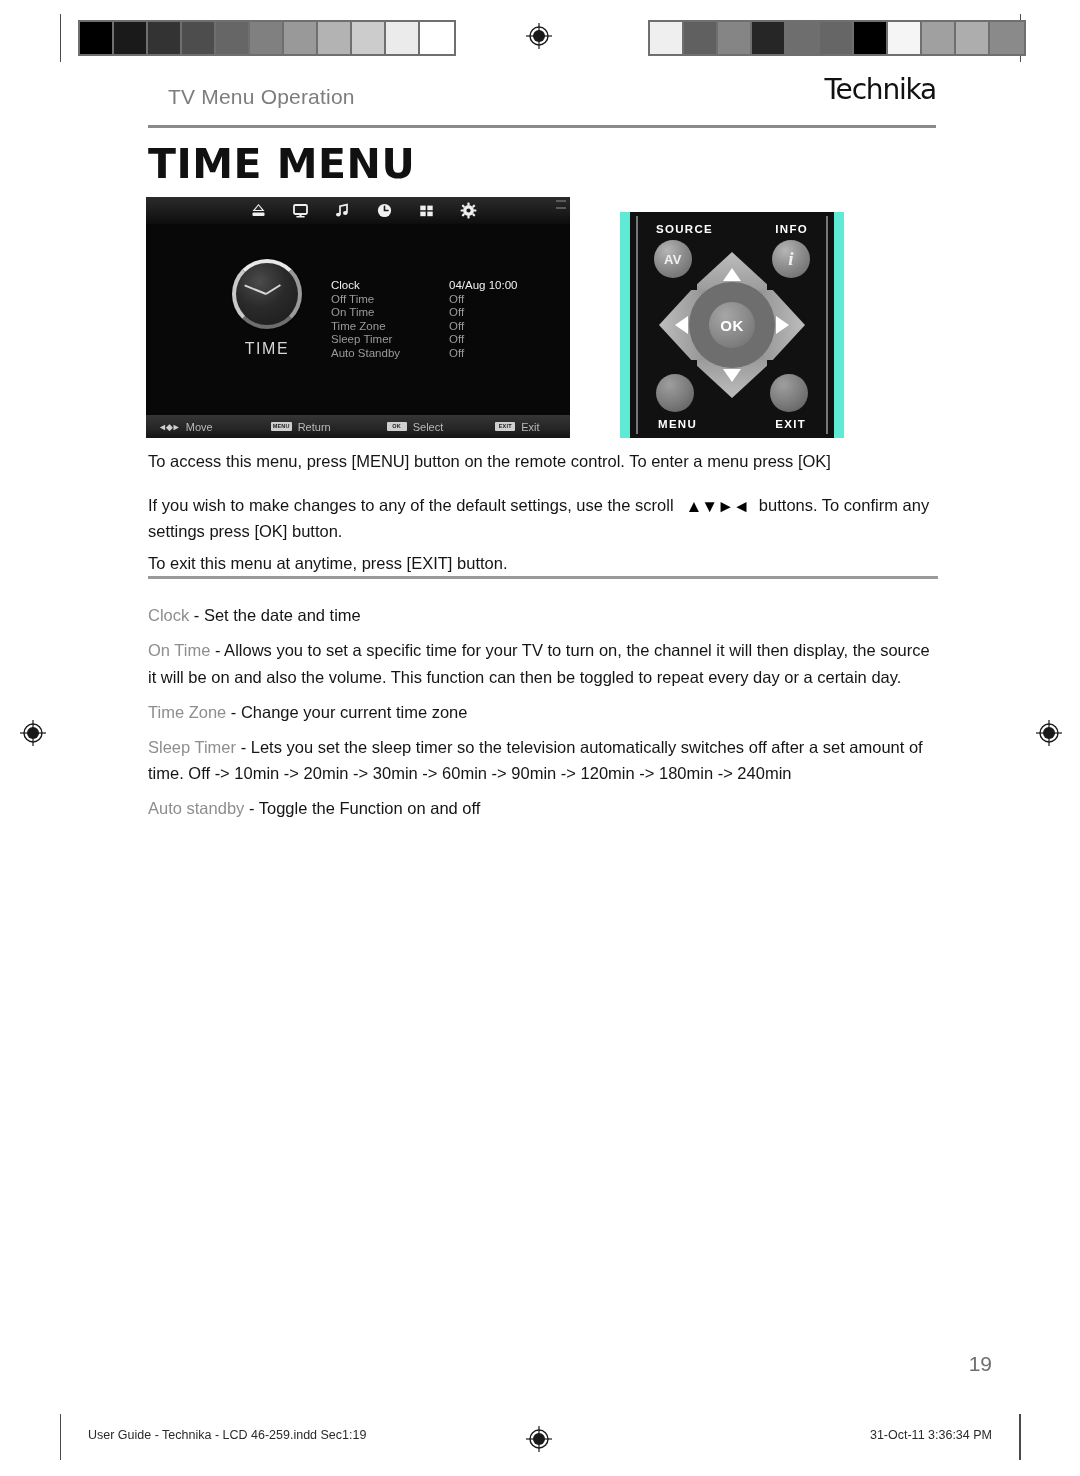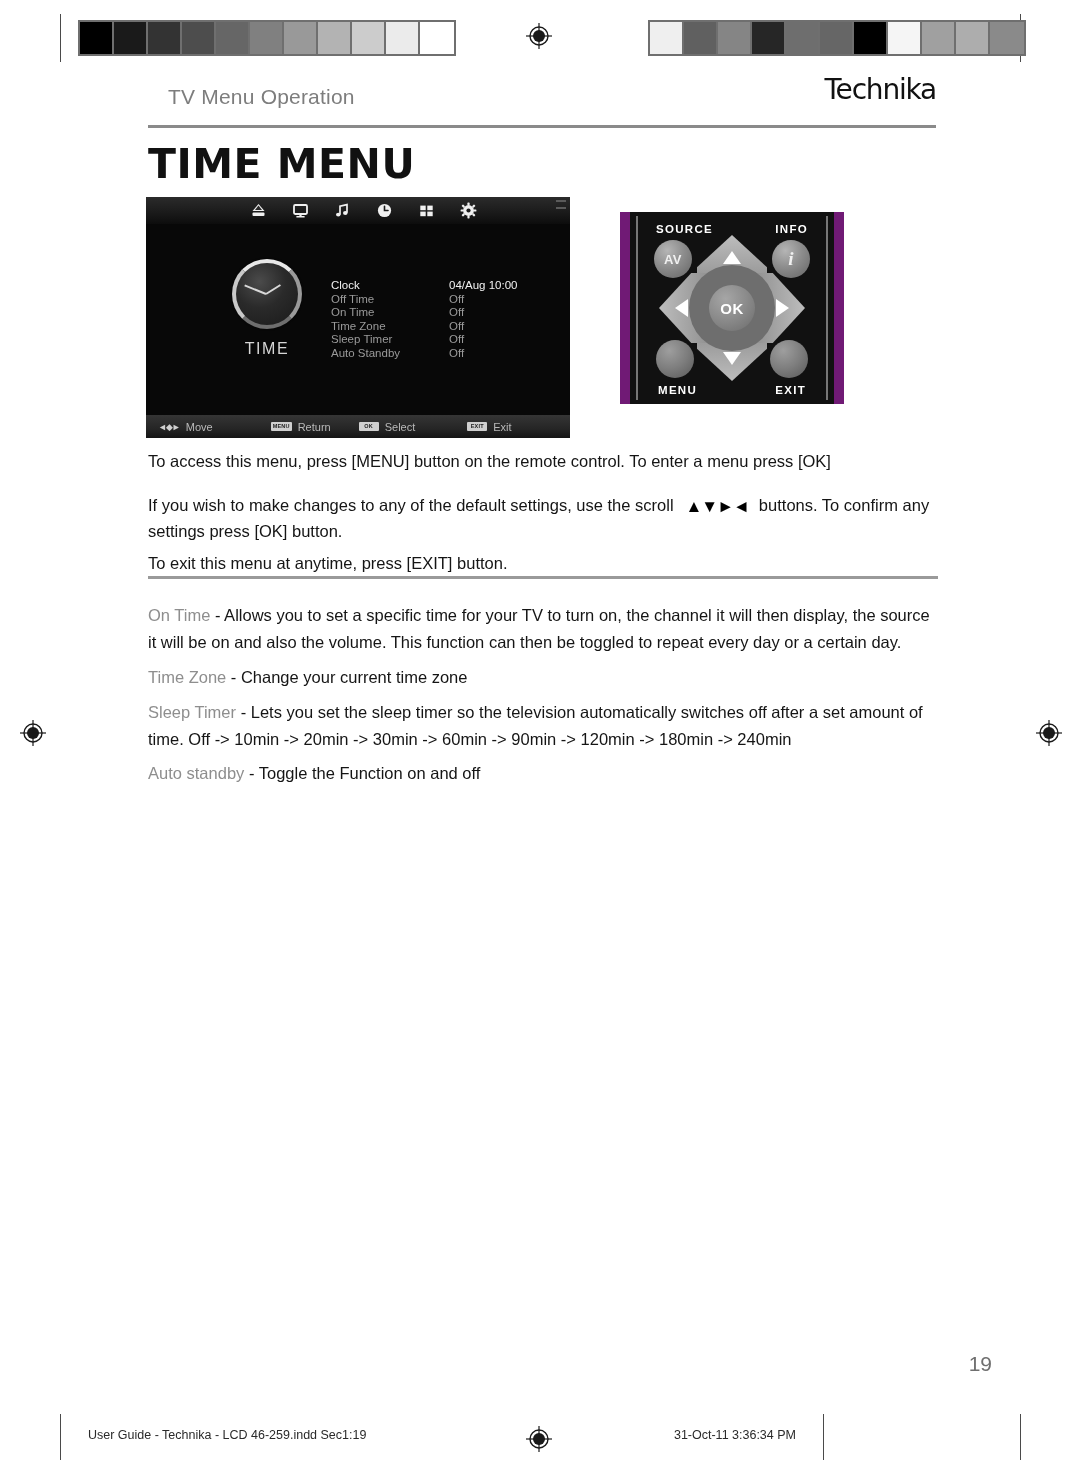--- a/index.html
+++ b/index.html
@@ -104,27 +104,27 @@
   .osd-hint .badge{
     background:#cfcfcf;color:#1b1b1b;font-size:5.5px;font-weight:bold;
     border-radius:1px;padding:1.5px 2px;margin-right:6px;letter-spacing:.2px;
     line-height:1;min-width:16px;text-align:center;
   }
   .osd-hint .navglyph{
     margin-right:6px;color:#cfcfcf;font-size:9px;letter-spacing:-1px;
   }
   #hint-move{margin-left:12px;}
   #hint-return{margin-left:58px;}
-  #hint-select{margin-left:28px;}
+  #hint-select{margin-left:56px;}
   #hint-exit{margin-left:52px;}
 
   
   #remote{
-    position:absolute;left:620px;top:212px;width:224px;height:192px;
-    background:#701a75;
+    position:absolute;left:620px;top:212px;width:224px;height:226px;
+    background:#5eead4;
   }
   #remote-inner{position:absolute;left:10px;top:0;right:10px;bottom:0;background:#111;}
   .rm-side{position:absolute;top:4px;bottom:4px;width:2px;background:#777;}
   #rm-side-l{left:6px;}
   #rm-side-r{right:6px;}
 
   .rm-label{position:absolute;color:#fff;font-size:11.5px;font-weight:bold;letter-spacing:1.3px;}
   #lbl-source{left:26px;top:11px;}
   #lbl-info{right:26px;top:11px;}
   #lbl-menu{left:28px;bottom:8px;}
@@ -196,21 +196,21 @@
   .desc-p{font-size:16.5px;color:#151515;line-height:1.63;margin:0 0 8px 0;}
   .desc-p .term{color:#8e8e8e;}
   .desc-p .dash{color:#151515;}
 
   
   #page-number{
     position:absolute;right:88px;top:1352px;
     font-size:21px;color:#6f6f6f;
   }
   #footer{
-    position:absolute;left:60px;top:1414px;width:764px;height:46px;
+    position:absolute;left:60px;top:1414px;width:960px;height:46px;
   }
   #footer-rule-l{position:absolute;left:0;top:0;width:1px;height:46px;background:#4a4a4a;}
   #footer-rule-r{position:absolute;right:0;top:0;width:1px;height:46px;background:#4a4a4a;}
   #footer-left{position:absolute;left:28px;top:14px;font-size:12.5px;color:#2a2a2a;}
   #footer-right{position:absolute;right:28px;top:14px;font-size:12.5px;color:#2a2a2a;}
 </style>
 </head>
 <body>
 
 <div class="page">
@@ -432,20 +432,24 @@
   <div class="body-p" id="para-scroll">
     <span>If you wish to make changes to any of the default settings, use the scroll</span><span class="inline-arrows">▲▼►◄</span><span>buttons. To confirm any settings press [OK] button.</span>
   </div>
 
   <div class="body-p" id="para-exit">To exit this menu at anytime, press [EXIT] button.</div>
 
   <div id="divider"></div>
 
   <div id="desc">
     <p class="desc-p">
+      <span class="term">Clock</span>
+      <span class="dash">- Set the date and time</span>
+    </p>
+    <p class="desc-p">
       <span class="term">On Time</span>
       <span class="dash">- Allows you to set a specific time for your TV to turn on, the channel it will then display, the source it will be on and also the volume. This function can then be toggled to repeat every day or a certain day.</span>
     </p>
     <p class="desc-p">
       <span class="term">Time Zone</span>
       <span class="dash">- Change your current time zone</span>
     </p>
     <p class="desc-p">
       <span class="term">Sleep Timer</span>
       <span class="dash">- Lets you set the sleep timer so the television automatically switches off after a set amount of time. Off -&gt; 10min -&gt; 20min -&gt; 30min -&gt; 60min -&gt; 90min -&gt; 120min -&gt; 180min -&gt; 240min</span>

